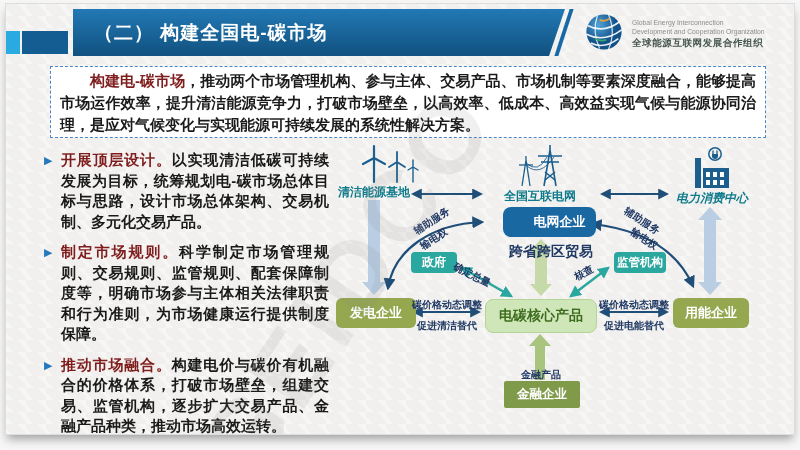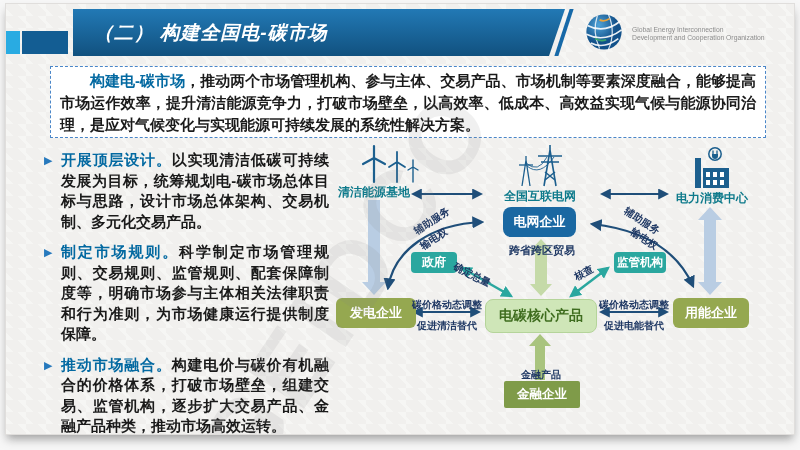--- a/index.html
+++ b/index.html
@@ -11,43 +11,43 @@
       linear-gradient(45deg, rgba(255,255,255,.38) 25%, transparent 25%, transparent 75%, rgba(255,255,255,.38) 75%);
     background-size:20px 12px;pointer-events:none;}
   
   .hdr-cyan{position:absolute;left:0;top:27px;width:14px;height:23px;background:#29abe2;}
   .hdr-blue{position:absolute;left:16px;top:27px;width:46px;height:23px;background:#135d93;}
   .hdr-bar{position:absolute;left:67px;top:5px;width:492px;height:47px;
     background:linear-gradient(#2279b5,#11517f);
     clip-path:polygon(0 0,100% 0,calc(100% - 16px) 100%,0 100%);}
   .hdr-stripe{position:absolute;left:556px;top:5px;width:4px;height:47px;background:#1769a8;transform:skewX(-18deg);}
   .hdr-title{position:absolute;left:88px;top:5px;height:38px;line-height:47px;color:#fff;
-    font-size:19px;font-weight:bold;letter-spacing:1px;font-style:italic;}
+    font-size:19px;font-weight:bold;letter-spacing:1px;}
   .logo{position:absolute;left:576px;top:6px;display:flex;align-items:center;}
   .logo-txt{margin-left:6px;line-height:1.25;}
   .logo-en{font-size:6.8px;color:#8d8d8d;}
   .logo-cn{font-size:9.5px;font-weight:bold;color:#44554e;letter-spacing:.6px;margin-top:1px;}
   
   .intro{position:absolute;left:44px;top:62px;width:716px;height:72px;background:#fff;
     border:1.6px dashed #4a86c8;box-sizing:border-box;padding:3px 9px;z-index:5;}
   .intro p{margin:0;font-size:15px;line-height:22px;font-weight:600;color:#1a1a1a;
     text-align:justify;text-indent:2em;}
-  .kw{color:#0369a1;font-weight:bold;}
+  .kw{color:#7f1d1d;font-weight:bold;}
   
   .bullets{position:absolute;left:38px;top:146px;width:290px;z-index:5;}
   .bullet{display:flex;margin-bottom:10px;}
   .bullet .mk{flex:0 0 17px;color:#2779bd;font-size:11px;padding-top:4px;}
   .bullet .tx{width:268px;font-size:15px;line-height:20.5px;font-weight:600;color:#1a1a1a;text-align:justify;}
   .bullet .tx .kw{font-size:15px;}
   
   .diagram{position:absolute;left:330px;top:138px;width:466px;height:300px;z-index:5;}
   .diagram svg.arrows{position:absolute;left:0;top:0;}
   .dnode{position:absolute;display:flex;align-items:center;justify-content:center;
     color:#fff;font-weight:bold;text-align:center;}
-  .box-blue{background:#1a68a2;border-radius:8px;font-size:13px;}
+  .box-blue{background:#1a68a2;border-radius:8px;font-size:13px;padding-left:20px;}
   .box-teal{background:#2aa79f;border-radius:4px;font-size:12px;}
   .box-olive{background:#95a850;border-radius:6px;font-size:13px;}
   .box-olive2{background:#7f9b49;border-radius:2px;font-size:12.5px;}
   .box-green{background:#cfe6b8;border:1px solid #b5d49a;border-radius:8px;color:#3f6d1f;font-size:14px;}
   .toplab{position:absolute;color:#0e7a8b;font-weight:bold;font-size:12px;}
   .alab{position:absolute;color:#1f3864;font-weight:bold;font-size:10px;white-space:nowrap;}
   .icon{position:absolute;}
   
   .watermark{position:absolute;left:170px;top:430px;font-size:100px;font-weight:bold;
     color:rgba(130,130,130,.12);letter-spacing:8px;transform:rotate(-56deg);transform-origin:0 0;
@@ -84,20 +84,21 @@
           <path d="M14,5 Q9,20 16,35"></path>
             <path d="M24,4 Q31,20 24,36"></path>
         </g>
         <path d="M16,9 Q20,11 25,8" stroke="#e8a33d" stroke-width="1.6" fill="none"></path>
         <path d="M12,26 Q17,29 22,27" stroke="#3aa66b" stroke-width="1.6" fill="none"></path>
       </svg>
     </span>
     <div class="logo-txt">
       <div class="logo-en">Global Energy Interconnection</div>
       <div class="logo-en">Development and Cooperation Organization</div>
+      <div class="logo-cn">全球能源互联网发展合作组织</div>
     </div>
   </div>
 
   <div class="intro">
     <p><span class="kw">构建电-碳市场</span><span>，推动两个市场管理机构、参与主体、交易产品、市场机制等要素深度融合，能够提高市场运作效率，提升清洁能源竞争力，打破市场壁垒，以高效率、低成本、高效益实现气候与能源协同治理，是应对气候变化与实现能源可持续发展的系统性解决方案。</span></p>
   </div>
 
   <div class="bullets">
     <div class="bullet">
       <span class="mk">▶</span>
@@ -185,35 +186,35 @@
             <rect x="29" y="26" width="4" height="5"></rect>
           <rect x="15" y="34" width="4" height="5"></rect>
             <rect x="22" y="34" width="4" height="5"></rect>
             <rect x="29" y="34" width="4" height="5"></rect>
         </g>
       </svg>
     </span>
 
     <div class="toplab" style="left:2px;top:42px;width:74px;">清洁能源基地</div>
     <div class="toplab" style="left:168px;top:46px;width:80px;">全国互联电网</div>
-    <div class="toplab" style="left:340px;top:48px;width:80px;">电力消费中心</div>
+    <div class="toplab" style="left:340px;top:48px;width:80px;font-style:italic;">电力消费中心</div>
 
     <div class="dnode box-blue" style="left:167px;top:65px;width:73px;height:30px;">电网企业</div>
     <div class="dnode box-teal" style="left:75px;top:110px;width:46px;height:21px;">政府</div>
     <div class="dnode box-teal" style="left:278px;top:110px;width:52px;height:21px;font-size:11.5px;">监管机构</div>
     <div class="dnode box-olive" style="left:0px;top:156px;width:80px;height:30px;">发电企业</div>
     <div class="dnode box-olive" style="left:337px;top:156px;width:76px;height:30px;">用能企业</div>
     <div class="dnode box-green" style="left:149px;top:157px;width:110px;height:32px;">电碳核心产品</div>
     <div class="dnode box-olive2" style="left:168px;top:239px;width:76px;height:27px;">金融企业</div>
 
     <div class="alab" style="left:76px;top:72px;transform:rotate(-33deg);">辅助服务</div>
     <div class="alab" style="left:83px;top:90px;transform:rotate(-33deg);">输电权</div>
     <div class="alab" style="left:286px;top:72px;transform:rotate(33deg);">辅助服务</div>
     <div class="alab" style="left:293px;top:90px;transform:rotate(33deg);">输电权</div>
-    <div class="alab" style="left:173px;top:101px;font-size:11px;">跨省跨区贸易</div>
+    <div class="alab" style="left:173px;top:101px;font-size:14px;">跨省跨区贸易</div>
     <div class="alab" style="left:116px;top:126px;transform:rotate(27deg);">确定总量</div>
     <div class="alab" style="left:238px;top:124px;transform:rotate(-27deg);">核查</div>
     <div class="alab" style="left:74px;top:156px;width:74px;text-align:center;">碳价格动态调整</div>
     <div class="alab" style="left:77px;top:177px;width:68px;text-align:center;">促进清洁替代</div>
     <div class="alab" style="left:261px;top:156px;width:74px;text-align:center;">碳价格动态调整</div>
     <div class="alab" style="left:264px;top:177px;width:68px;text-align:center;">促进电能替代</div>
     <div class="alab" style="left:183px;top:226px;width:44px;text-align:center;">金融产品</div>
   </div>
 
   <div class="watermark">GEIDCO</div>

